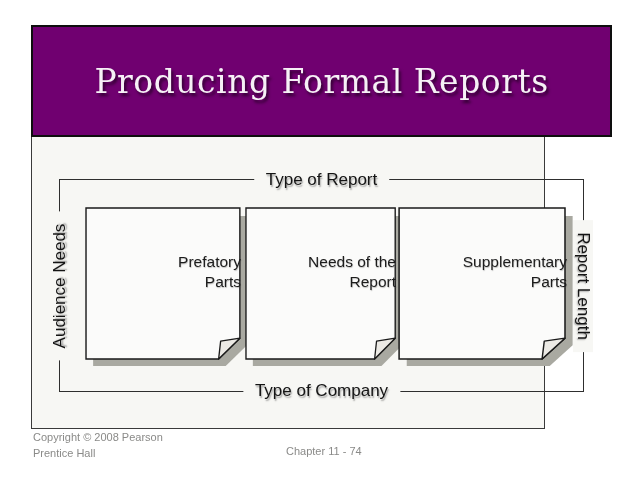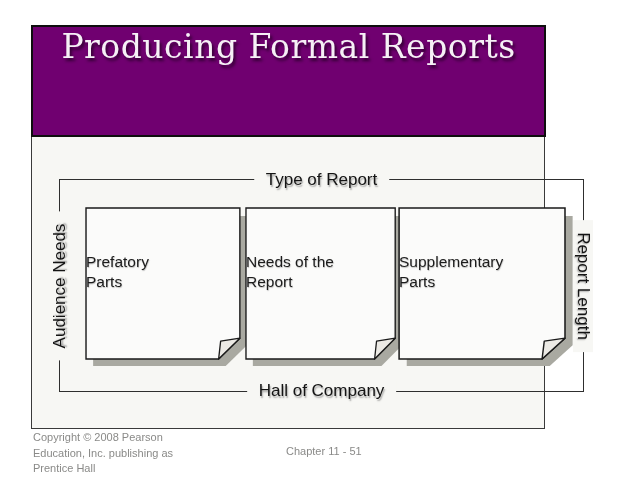--- a/index.html
+++ b/index.html
@@ -1,21 +1,21 @@
 <!DOCTYPE html>
 <html><head>
 <meta charset="utf-8">
 <style>
   html,body{margin:0;padding:0;background:#ffffff;}
   .page{position:relative;width:638px;height:479px;background:#ffffff;overflow:hidden;
         font-family:"Liberation Sans",sans-serif;}
 
   
-  .banner{position:absolute;left:31px;top:25px;width:515px;height:112px;box-sizing:border-box;
-          background:#700070;border:2px solid #0e0e0e;display:flex;justify-content:center;z-index:3;}
+  .banner{position:absolute;left:31px;top:25px;width:581px;height:112px;box-sizing:border-box;
+          background:#700070;border:2px solid #0e0e0e;display:flex;align-items:center;justify-content:center;z-index:3;}
   .banner h1{margin:0;font-family:"DejaVu Serif","Liberation Serif",serif;font-weight:500;
              font-size:33px;letter-spacing:0.5px;color:#f6f0f6;
              text-shadow:2px 3px 3px rgba(0,0,0,0.55);}
 
   
   .slide-body{position:absolute;left:31px;top:135px;width:514px;height:294px;box-sizing:border-box;
               background:#f7f7f4;border:1px solid #3a3a3a;border-top:none;z-index:1;}
 
   
   .frame{position:absolute;left:27px;top:44px;width:525px;height:213px;box-sizing:border-box;
@@ -23,21 +23,21 @@
   .frame-label{position:absolute;background:#f7f7f4;padding:0 12px;white-space:nowrap;
                font-size:17px;color:#141414;text-shadow:1px 1.5px 1.5px rgba(70,70,70,0.45);}
   .label-top{left:50%;top:0;transform:translate(-50%,-50%);}
   .label-bottom{left:50%;top:100%;transform:translate(-50%,-50%);}
   .label-left{left:0;top:50%;transform:translate(-50%,-50%) rotate(-90deg);}
   .label-right{left:100%;top:50%;transform:translate(-50%,-50%) rotate(90deg);}
 
   
   .note{position:absolute;top:73px;height:152px;}
   .note svg{position:absolute;left:-1px;top:-1px;width:calc(100% + 11px);height:163px;overflow:visible;}
-  .note-text{position:absolute;left:0;right:0;top:44px;text-align:left;
+  .note-text{position:absolute;left:0;right:0;top:44px;text-align:right;
              font-size:15.5px;line-height:20px;color:#1c1c1c;
              text-shadow:0.5px 1px 1px rgba(80,80,80,0.35);}
   .note-1{left:54px;width:155px;}
   .note-2{left:214px;width:150px;}
   .note-3{left:367px;width:152px;padding-left:16px;}
 
   
   .copyright{position:absolute;left:33px;top:430px;font-size:11px;line-height:15.5px;color:#8a8a88;}
   .chapter{position:absolute;left:286px;top:445px;font-size:11px;color:#8a8a88;}
 </style>
@@ -47,21 +47,21 @@
 <div class="page">
 
   <div class="banner">
     <h1>Producing Formal Reports</h1>
   </div>
 
   <div class="slide-body">
 
     <div class="frame">
       <span class="frame-label label-top">Type of Report</span>
-      <span class="frame-label label-bottom">Hall of Company</span>
+      <span class="frame-label label-bottom">Type of Company</span>
       <span class="frame-label label-left">Audience Needs</span>
       <span class="frame-label label-right">Report Length</span>
     </div>
 
     <div class="note note-1">
       <svg viewBox="0 0 164 164" preserveAspectRatio="none">
         <polygon points="8,9 160,9 160,139 139,160 8,160" fill="#a9a9a1"></polygon>
         <polygon points="1,1 153,1 153,132 132,153 1,153" fill="#fbfbfa" stroke="#1a1a1a" stroke-width="1.4"></polygon>
         <polygon points="132,153 153,132 134,135" fill="#eceae5" stroke="#1a1a1a" stroke-width="1.3" stroke-linejoin="round"></polygon>
       </svg>
@@ -92,19 +92,18 @@
       <div class="note-text">
         <div>Supplementary</div>
         <div>Parts</div>
       </div>
     </div>
 
   </div>
 
   <div class="copyright">
     <div>Copyright © 2008 Pearson</div>
-    <div>Education, Inc. publishing as</div>
     <div>Prentice Hall</div>
   </div>
 
-  <div class="chapter">Chapter 11 - 51</div>
+  <div class="chapter">Chapter 11 - 74</div>
 
 </div>
 
 </body></html>

